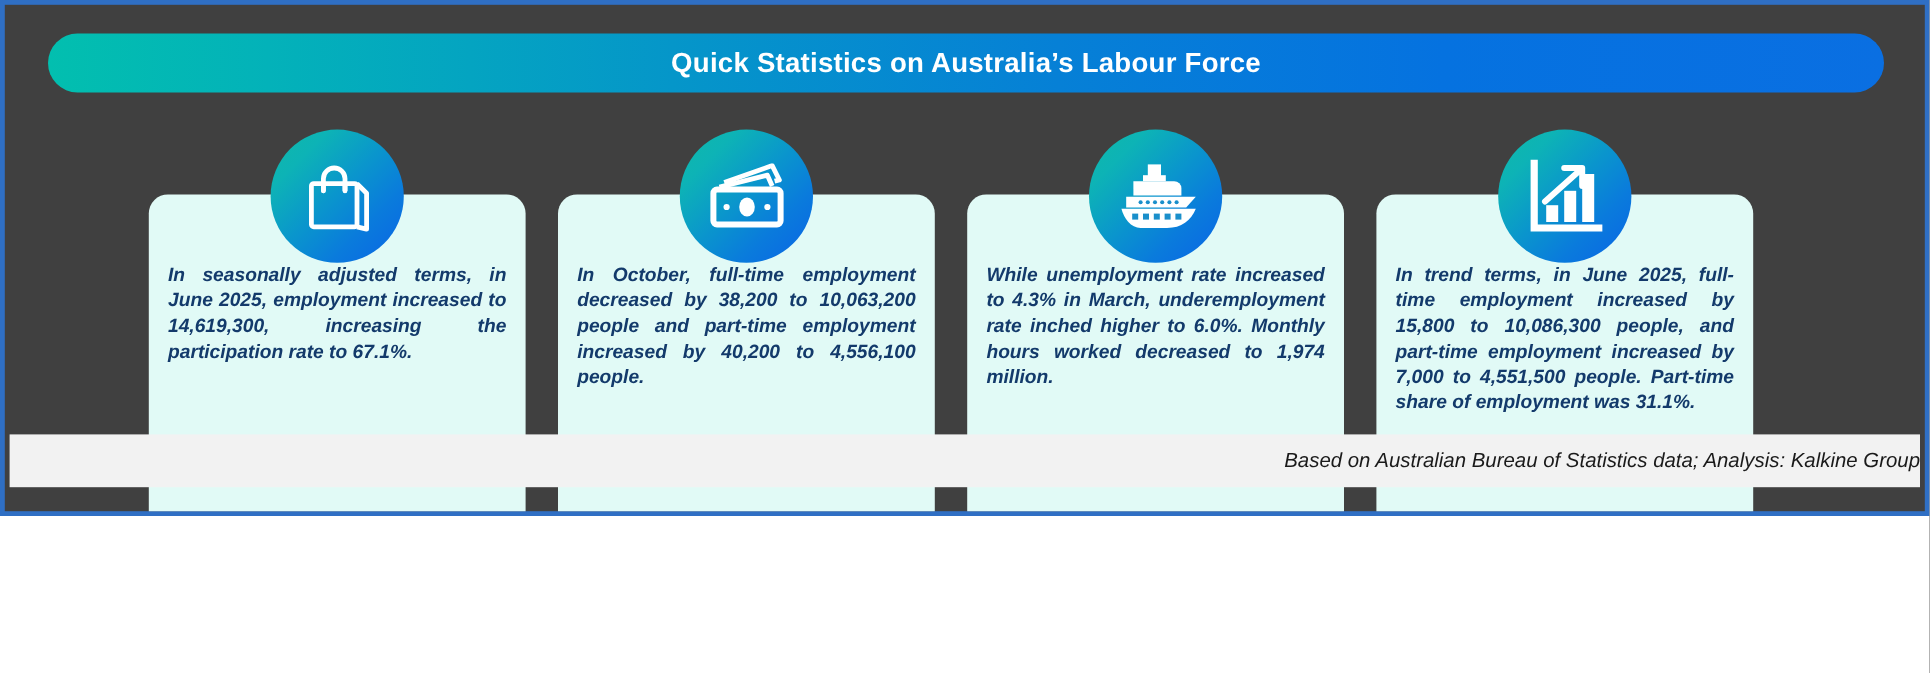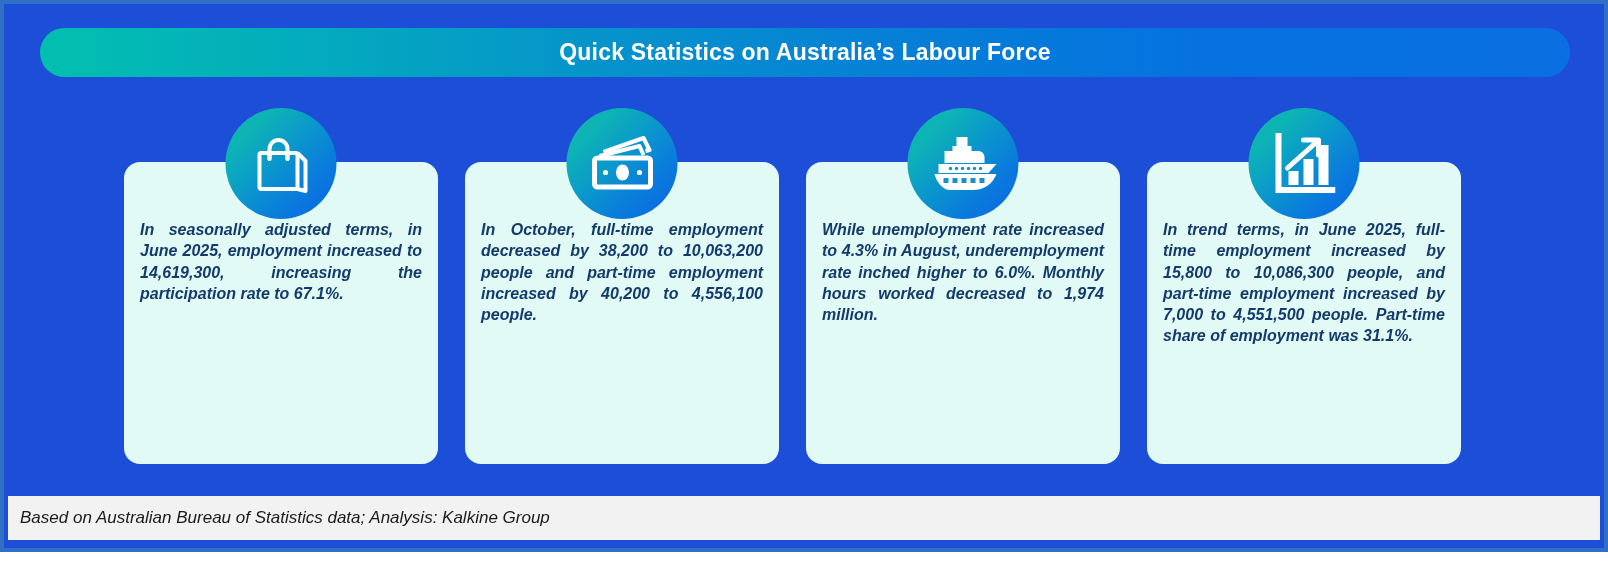--- a/index.html
+++ b/index.html
@@ -6,24 +6,24 @@
     margin: 0;
     padding: 0;
     background: #ffffff;
   }
   body {
     font-family: "Liberation Sans", sans-serif;
   }
   .frame {
     position: relative;
     width: 1608px;
-    height: 552px;
+    height: 430px;
     box-sizing: border-box;
     border: 4px solid #2f6fc4;
-    background: #1d4ed8;
+    background: #404040;
     overflow: hidden;
   }
   .banner {
     position: absolute;
     left: 36px;
     top: 24px;
     width: 1530px;
     height: 49px;
     border-radius: 26px;
     background: linear-gradient(90deg, #02BFAF 0%, #03B2B9 12%, #0596C9 34%, #0680D6 55%, #0572E0 76%, #0A6FE2 100%);
@@ -81,25 +81,26 @@
     display: flex;
     align-items: center;
     justify-content: center;
   }
   .icon-badge svg { display: block; }
 
   .footer {
     position: absolute;
     left: 4px;
     right: 4px;
-    bottom: 8px;
+    bottom: 20px;
     height: 44px;
     background: #F2F2F2;
     display: flex;
     align-items: center;
+    justify-content: flex-end;
   }
   .footer-text {
     padding-left: 12px;
     font-size: 17px;
     font-style: italic;
     color: #1a1a1a;
     font-family: "Liberation Sans", sans-serif;
   }
 </style>
 </head>
@@ -157,21 +158,21 @@
           </g>
           <g fill="#1A8FCB">
             <rect x="15" y="43" width="5" height="5"></rect>
               <rect x="24" y="43" width="5" height="5"></rect>
             <rect x="33" y="43" width="5" height="5"></rect>
               <rect x="42" y="43" width="5" height="5"></rect>
             <rect x="51" y="43" width="5" height="5"></rect>
           </g>
         </svg>
       </div>
-      <span class="card-text">While unemployment rate increased to 4.3% in August, underemployment rate inched higher to 6.0%. Monthly hours worked decreased to 1,974 million.</span>
+      <span class="card-text">While unemployment rate increased to 4.3% in March, underemployment rate inched higher to 6.0%. Monthly hours worked decreased to 1,974 million.</span>
     </div>
 
     <div class="card">
       <div class="icon-badge">
         <svg width="62" height="62" viewBox="0 0 62 62" fill="none" aria-hidden="true">
           <path d="M5 3 V57 H59" stroke="#ffffff" stroke-width="6" fill="none" stroke-linecap="square"></path>
           <rect x="15" y="38" width="10" height="14" fill="#ffffff"></rect>
           <rect x="30" y="26" width="10" height="26" fill="#ffffff"></rect>
           <rect x="45" y="12" width="10" height="40" fill="#ffffff"></rect>
           <path d="M14 35 L42 10" stroke="#ffffff" stroke-width="5" stroke-linecap="round"></path>

